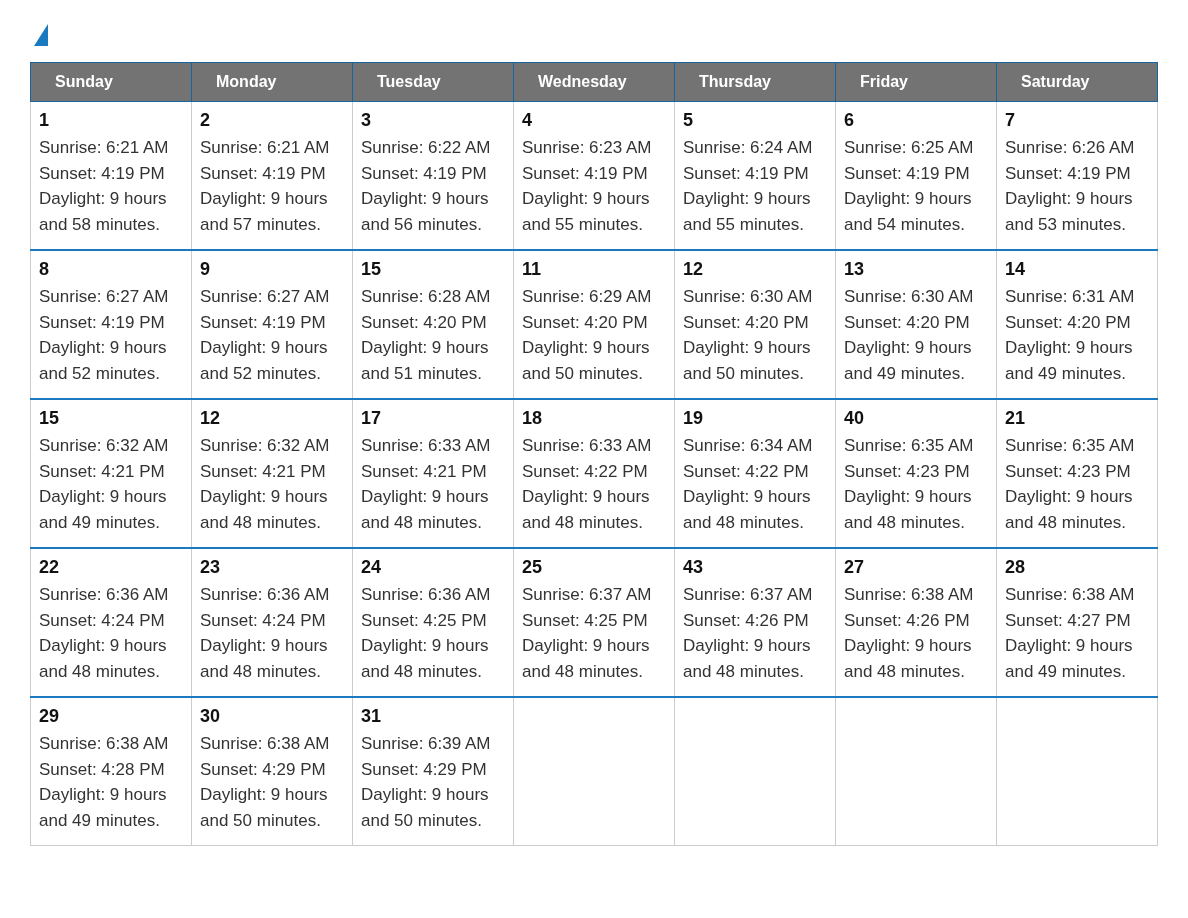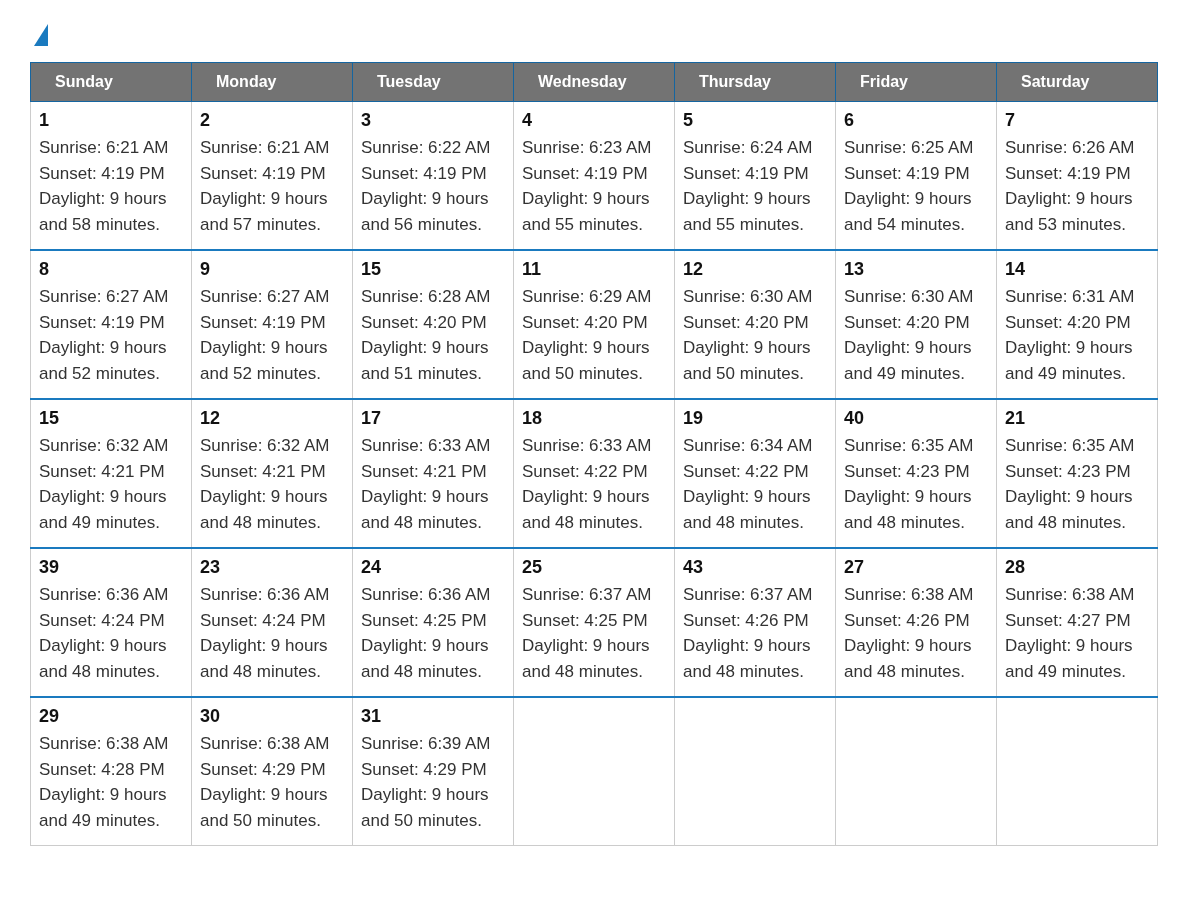--- a/index.html
+++ b/index.html
@@ -299,21 +299,21 @@
         <div class="day-number">21</div>
         <div class="day-info">
           Sunrise: 6:35 AM<br>
           Sunset: 4:23 PM<br>
           Daylight: 9 hours and 48 minutes.
         </div>
       </td>
       </tr>
       <tr class="row-divider">
         <td>
-        <div class="day-number">39</div>
+        <div class="day-number">22</div>
         <div class="day-info">
           Sunrise: 6:36 AM<br>
           Sunset: 4:24 PM<br>
           Daylight: 9 hours and 48 minutes.
         </div>
       </td>
         <td>
         <div class="day-number">23</div>
         <div class="day-info">
           Sunrise: 6:36 AM<br>

